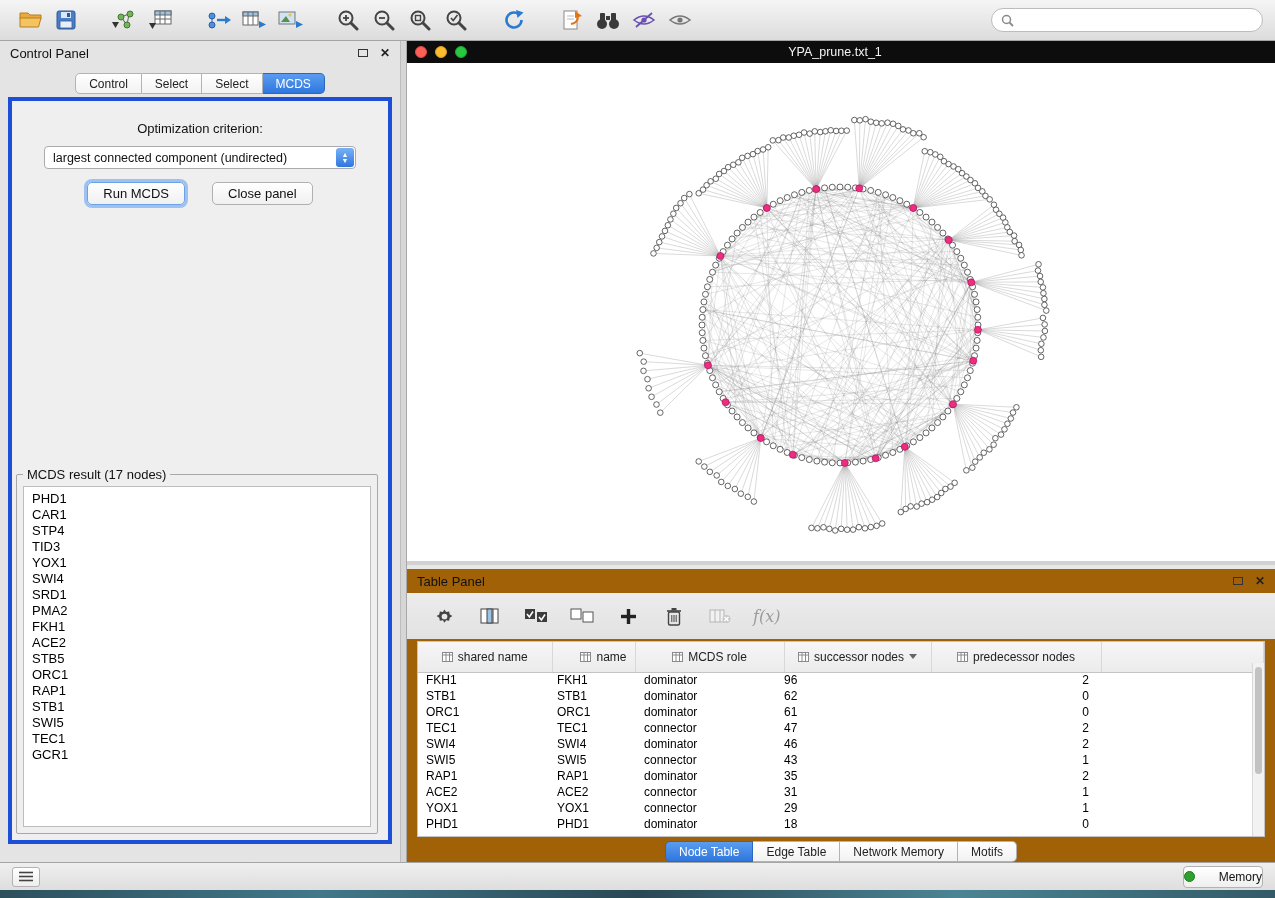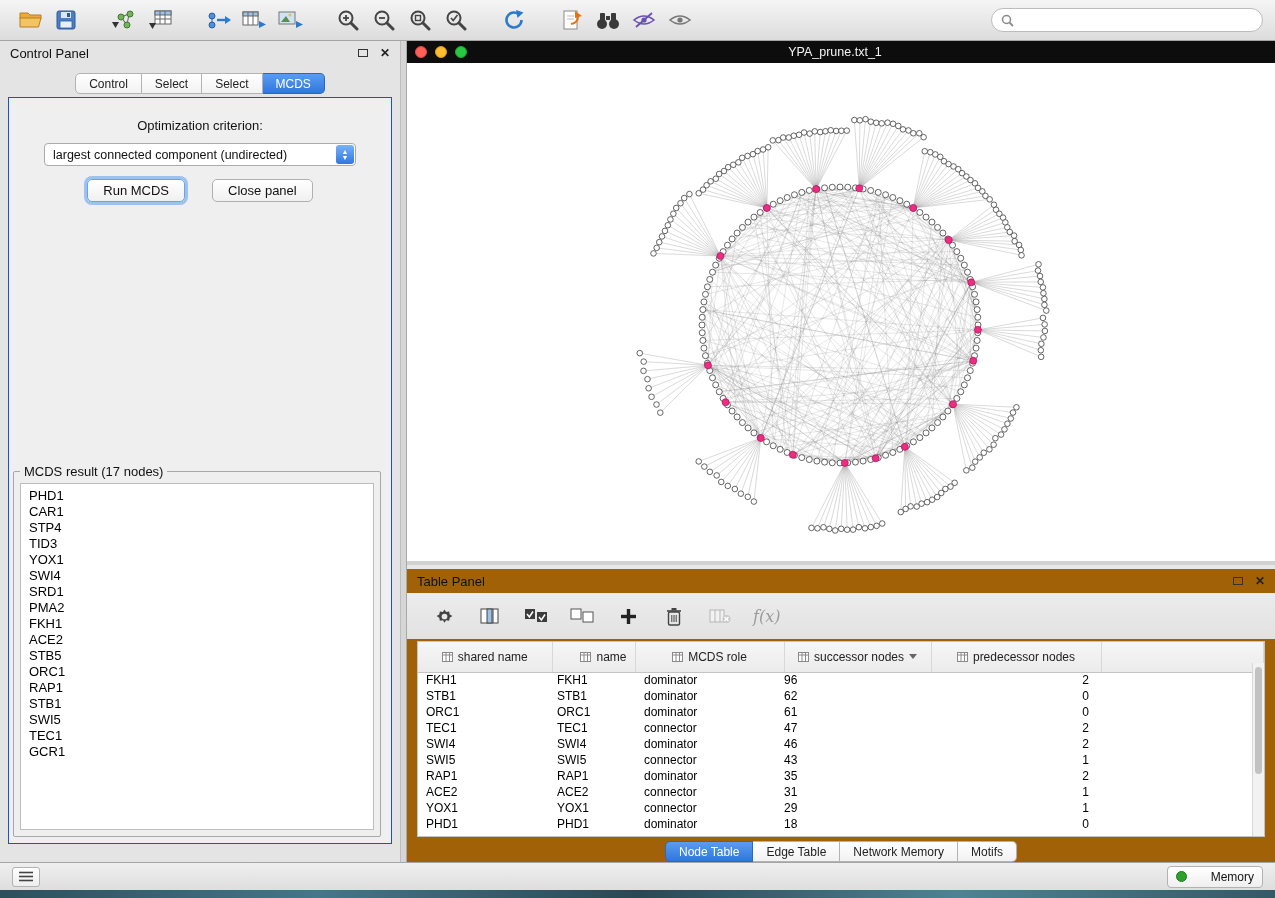--- a/index.html
+++ b/index.html
@@ -23,21 +23,21 @@
   .win-controls { margin-left:auto; display:flex; gap:12px; align-items:center; }
   .float-ico { width:10px; height:8px; border:1px solid #333; display:inline-block; }
   .close-ico { font-size:12px; font-weight:bold; color:#222; line-height:10px; }
   .cp-tabs-row { position:absolute; left:0; top:32px; width:100%; display:flex; justify-content:center; }
   .seg { display:flex; }
   .seg-btn { height:21px; padding:0 13px; background:linear-gradient(#ffffff,#f2f2f2); border:1px solid #b3b3b3; border-left:none;
     font-size:12px; display:flex; align-items:center; color:#222; cursor:default; }
   .seg-btn:first-child { border-left:1px solid #b3b3b3; border-radius:5px 0 0 5px; }
   .seg-btn:last-child { border-radius:0 5px 5px 0; }
   .seg-btn.active { background:linear-gradient(#5a9cf0,#2f77dd); border-color:#2a67be; color:#fff; }
-  .cp-content { position:absolute; left:8px; right:8px; top:56px; bottom:18px; background:#efefef; border:1px solid #1d4ed8; }
+  .cp-content { position:absolute; left:8px; right:8px; top:56px; bottom:18px; background:#efefef; border:4px solid #1d4ed8; }
   .opt-label { text-align:center; margin-top:20px; font-size:13px; color:#111; }
   .combo { width:312px; height:23px; background:#fff; border:1px solid #ababab; border-radius:4px; margin:10px auto 0;
     display:flex; align-items:center; font-size:12.5px; color:#111; padding-left:8px; position:relative; }
   .combo .stepper { position:absolute; right:1px; top:1px; bottom:1px; width:18px; border-radius:3px;
     background:linear-gradient(#79b2f5,#2e77e0); display:flex; flex-direction:column; align-items:center; justify-content:center; }
   .combo .stepper span { color:#fff; font-size:7px; line-height:6px; }
   .btn-row { display:flex; justify-content:center; gap:27px; margin-top:13px; }
   .btn { height:23px; padding:0 15px; background:linear-gradient(#ffffff,#f0f0f0); border:1px solid #b0b0b0; border-radius:5px;
     font-size:13px; color:#111; font-family:"Liberation Sans",sans-serif; cursor:default; }
   .btn.focused { box-shadow:0 0 0 3px rgba(90,156,240,.55); border-color:#6aa2e8; }
@@ -79,21 +79,21 @@
   .v-scroll { position:absolute; right:0; top:21px; bottom:0; width:12px; background:#f2f2f2; border-left:1px solid #d8d8d8; }
   .v-thumb { position:absolute; left:2px; right:2px; top:4px; height:62%; background:#c2c2c2; border-radius:5px; }
   .tp-tabs-row { position:absolute; left:0; top:272px; width:100%; display:flex; justify-content:center; }
 
   
   .status-bar { position:absolute; left:0; top:862px; width:1275px; height:28px; background:linear-gradient(#efefef,#dedede);
     border-top:1px solid #a5a5a5; display:flex; align-items:center; padding:0 12px; }
   .sb-btn { width:28px; height:20px; border:1px solid #b2b2b2; border-radius:3px; background:linear-gradient(#fff,#eee);
     display:flex; align-items:center; justify-content:center; }
   .mem-btn { margin-left:auto; height:22px; border:1px solid #b2b2b2; border-radius:4px; background:linear-gradient(#fff,#efefef);
-    display:flex; align-items:center; gap:24px; padding:0 8px; font-size:12px; color:#111; }
+    display:flex; align-items:center; gap:24px; padding:0 0; font-size:12px; color:#111; }
   .mem-dot { width:11px; height:11px; border-radius:50%; background:#2da12d; border:1px solid #1f7a1f; }
   .desktop-strip { position:absolute; left:0; top:890px; width:1275px; height:8px;
     background:linear-gradient(90deg,#2d4f5c,#41788a,#2a4754,#4b8494,#335a66); }
 </style>
 </head>
 <body>
 
 <div class="app">
 
   <div class="toolbar">

